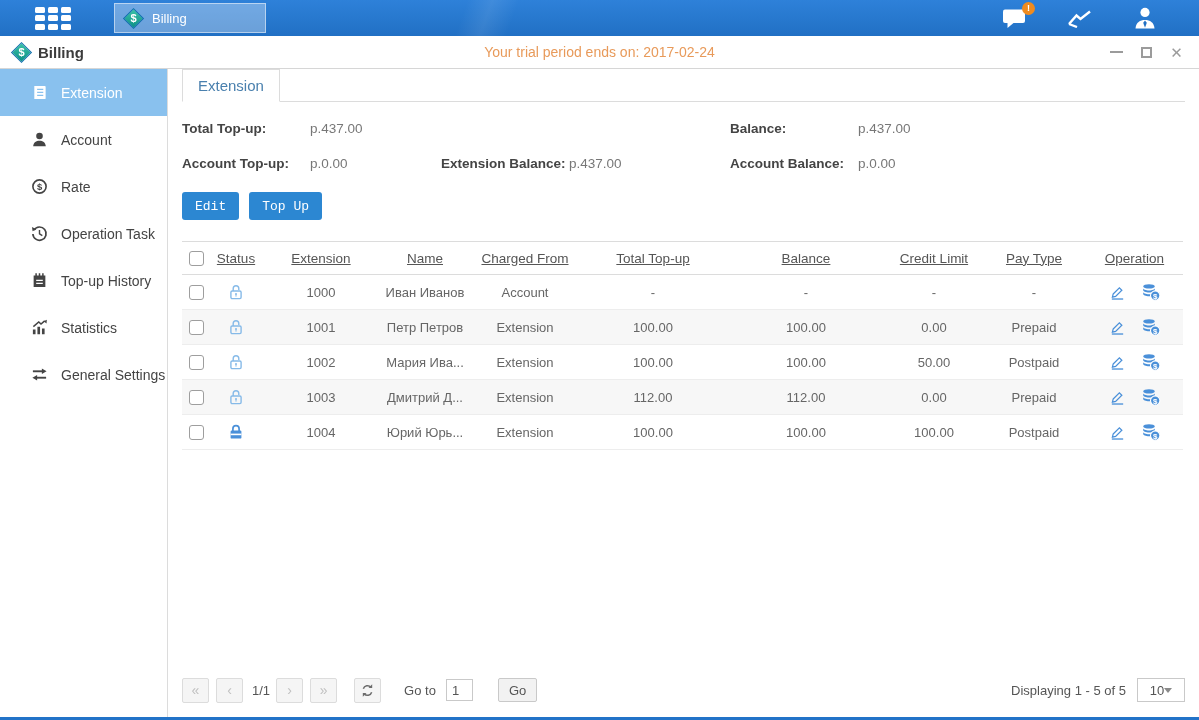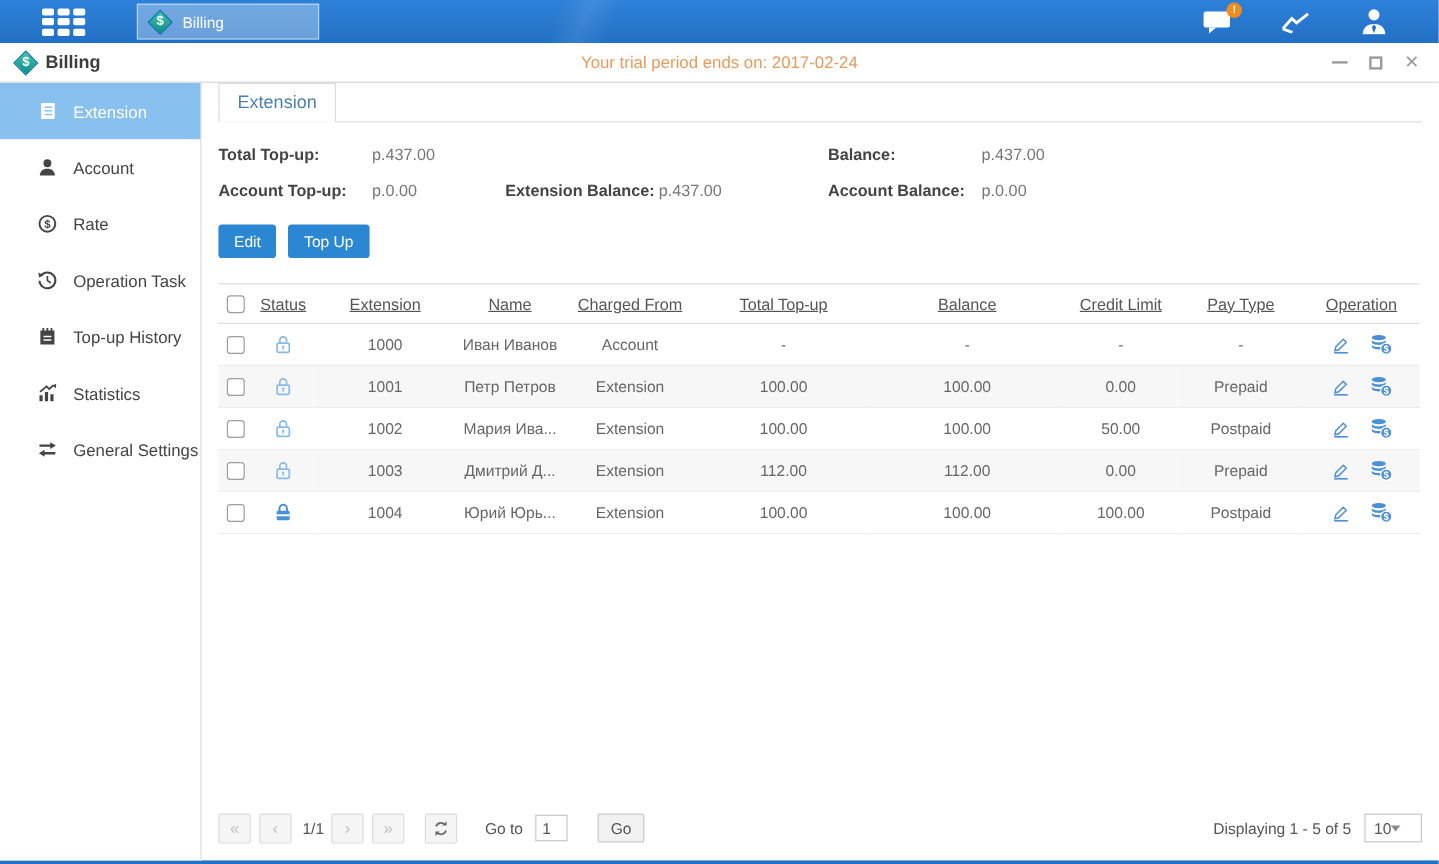--- a/index.html
+++ b/index.html
@@ -52,27 +52,27 @@
 
   .content { flex:1; display:flex; flex-direction:column; padding:0 14px; min-width:0; }
 
   .tabstrip { height:33px; display:flex; border-bottom:1px solid #dcdcdc; }
   .tab { padding:0 15px; display:flex; align-items:center; font-size:15px; color:#4a80ae;
             background:#fff; border:1px solid #dcdcdc; border-bottom:none; margin-bottom:-1px;
             cursor:pointer; }
   .tab.active { border-bottom:1px solid #fff; }
 
   .stats { margin-top:19px; display:grid; grid-template-columns:239px 269px 236px 1fr;
-            row-gap:15px; font-size:13.5px; }
+            row-gap:15px; font-size:13.5px;gap:20px; }
   .stat .lbl { display:inline-block; width:128px; font-weight:bold; color:#444; }
   .stat .val { color:#777; }
 
   .actions { margin-top:21px; display:flex; gap:10px; }
   .btn { background:#2c87d2; color:#fff; border:none; border-radius:3px; height:28px;
-            padding:0 13px; font-size:13px; cursor:pointer; font-family:Liberation Sans, sans-serif; }
+            padding:0 13px; font-size:13px; cursor:pointer; font-family:Liberation Mono, monospace; }
 
   .tablewrap { margin-top:21px; }
   table { width:1001px; border-collapse:collapse; table-layout:fixed; }
   thead th { border-top:1px solid #dcdcdc; border-bottom:1px solid #dcdcdc; height:33px;
             font-weight:normal; font-size:13.5px; color:#555; text-align:center;text-decoration:underline; }
   tbody td { height:35px; border-bottom:1px solid #ededed; text-align:center;
             font-size:13px; color:#666; overflow:hidden; white-space:nowrap; }
   tbody tr:nth-child(even) { background:#f7f7f7; }
   th.c-cb, td.c-cb { text-align:center; }
   .cbx { appearance:none; -webkit-appearance:none; width:15px; height:15px; border:1px solid #9e9e9e;
@@ -87,21 +87,21 @@
             cursor:pointer; margin-right:7px; }
   .page-ind { margin:0 6px 0 2px; color:#555; }
   .refresh-btn { margin-left:10px; }
   .goto-lbl { margin-left:16px; }
   .goto-input { margin-left:10px; width:27px; height:22px; border:1px solid #c9c9c9; font-size:13px;
             padding-left:5px; color:#555; font-family:inherit; }
   .go-btn { margin-left:25px; height:24px; padding:0 10px; background:#f2f2f2; border:1px solid #c9c9c9;
             border-radius:2px; font-size:13px; color:#555; cursor:pointer; font-family:inherit; }
   .pager-right { margin-left:auto; display:flex; align-items:center; gap:11px; }
   .pagesize { width:48px; height:24px; border:1px solid #c9c9c9; display:flex; align-items:center;
-            justify-content:flex-start; padding:0 7px; cursor:pointer; color:#555; background:#fff; }
+            justify-content:center; padding:0 7px; cursor:pointer; color:#555; background:#fff; }
   .caret { width:0; height:0; border-left:4px solid transparent; border-right:4px solid transparent;
             border-top:5px solid #8a8a8a; }
 
   .bottom-strip { height:3px; background:#2273c8; }
 </style>
 </head>
 <body>
 
 <div class="topbar">
   <div class="apps-grid">

